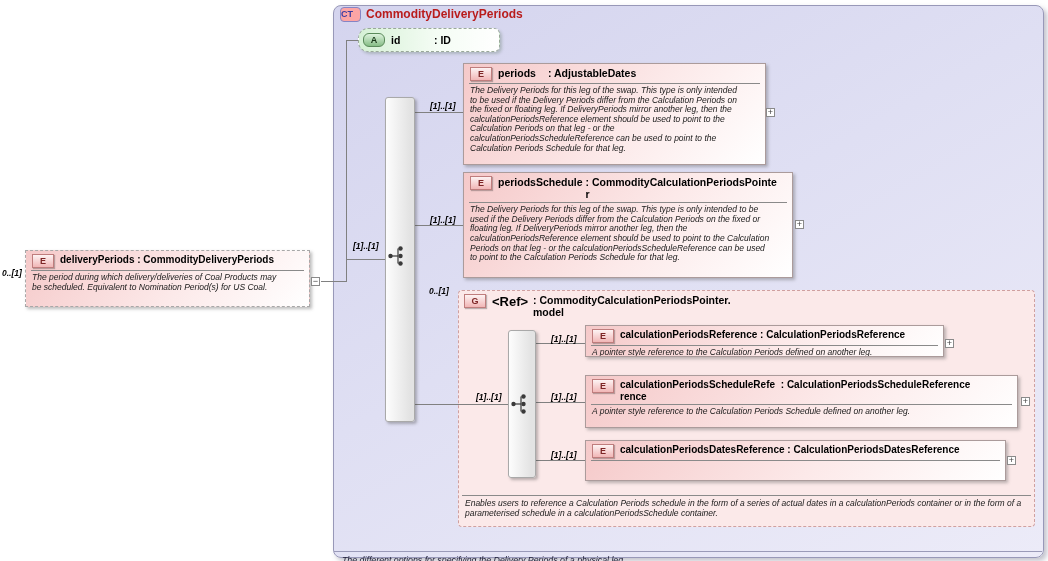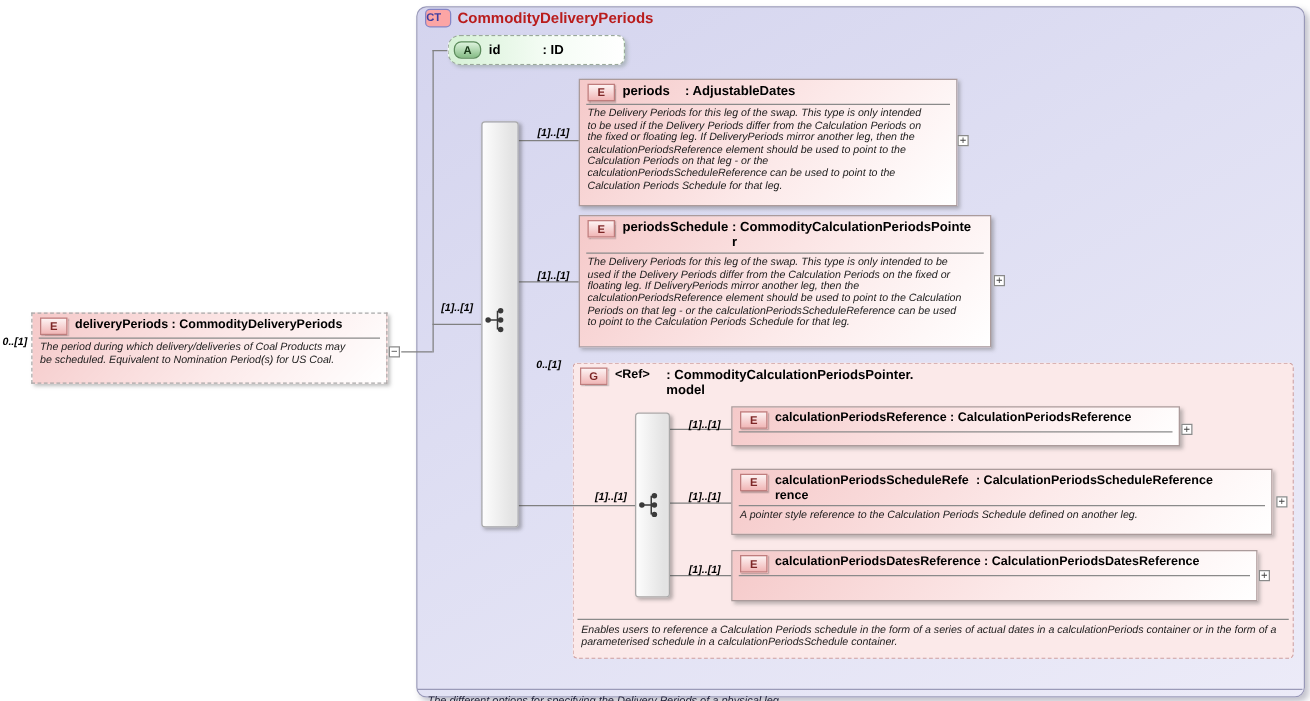--- a/index.html
+++ b/index.html
@@ -100,21 +100,21 @@
 <div id="canvas">
 
   <div class="ct-box"></div>
   <div class="ct-badge">CT</div>
   <div class="ct-title">CommodityDeliveryPeriods</div>
   <div class="ct-footer">The different options for specifying the Delivery Periods of a physical leg.</div>
 
   <div class="group-box"></div>
   <div class="group-header">
     <span class="badge e-badge">G</span>
-    <span class="ename" style="min-width:41px;font-weight:bold;font-size:10px;">&lt;Ref&gt;</span>
+    <span class="ename" style="min-width:41px;font-weight:bold;font-size:13px;">&lt;Ref&gt;</span>
     <span class="etype" style="max-width:202px;font-weight:bold;font-size:10.5px;">: CommodityCalculationPeriodsPointer.model</span>
   </div>
   <div class="group-footer">Enables users to reference a Calculation Periods schedule in the form of a series of actual dates in a calculationPeriods container or in the form of a parameterised schedule in a calculationPeriodsSchedule container.</div>
 
   <div class="hline" style="left:321px;top:281px;width:25px;"></div>
   <div class="vline" style="left:346px;top:40px;height:242px;"></div>
   <div class="hline" style="left:346px;top:40px;width:12px;"></div>
   <div class="hline" style="left:346px;top:259px;width:39px;"></div>
   <div class="hline" style="left:415px;top:112px;width:48px;"></div>
   <div class="hline" style="left:415px;top:225px;width:48px;"></div>
@@ -188,20 +188,21 @@
     <div class="elem-ann">The Delivery Periods for this leg of the swap. This type is only intended to be used if the Delivery Periods differ from the Calculation Periods on the fixed or floating leg. If DeliveryPeriods mirror another leg, then the calculationPeriodsReference element should be used to point to the Calculation Periods on that leg - or the calculationPeriodsScheduleReference can be used to point to the Calculation Periods Schedule for that leg.</div>
   </div>
   <div class="toggle" style="left:795px;top:220px;">+</div>
 
   <div class="elem" style="left:585px;top:325px;width:359px;height:32px;">
     <div class="elem-title small">
       <span class="badge e-badge">E</span>
       <span class="ename">calculationPeriodsReference</span>&nbsp;<span class="etype">: CalculationPeriodsReference</span>
     </div>
     <div class="elem-sep"></div>
+    <div class="elem-ann">A pointer style reference to the Calculation Periods defined on another leg.</div>
   </div>
   <div class="toggle" style="left:945px;top:339px;">+</div>
 
   <div class="elem" style="left:585px;top:375px;width:433px;height:53px;">
     <div class="elem-title" style="font-size:10px;">
       <span class="ename" style="max-width:186px;word-break:break-all;display:flex;">
         <span class="badge e-badge">E</span>
         <span style="max-width:160px;word-break:break-all;">calculationPeriodsScheduleReference</span>
       </span>&nbsp;<span class="etype" style="max-width:197px;">: CalculationPeriodsScheduleReference</span>
     </div>

